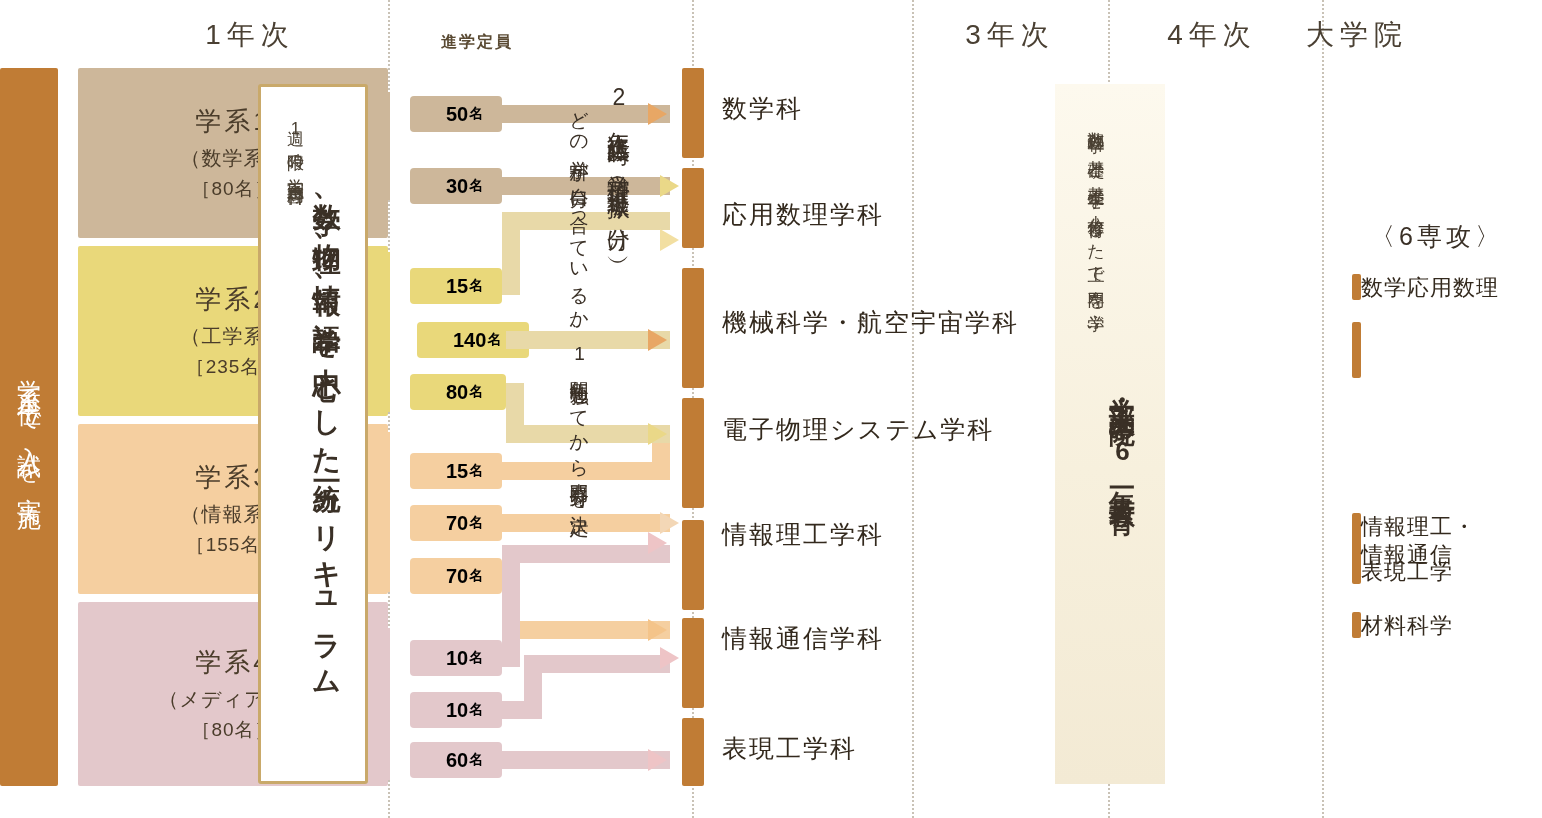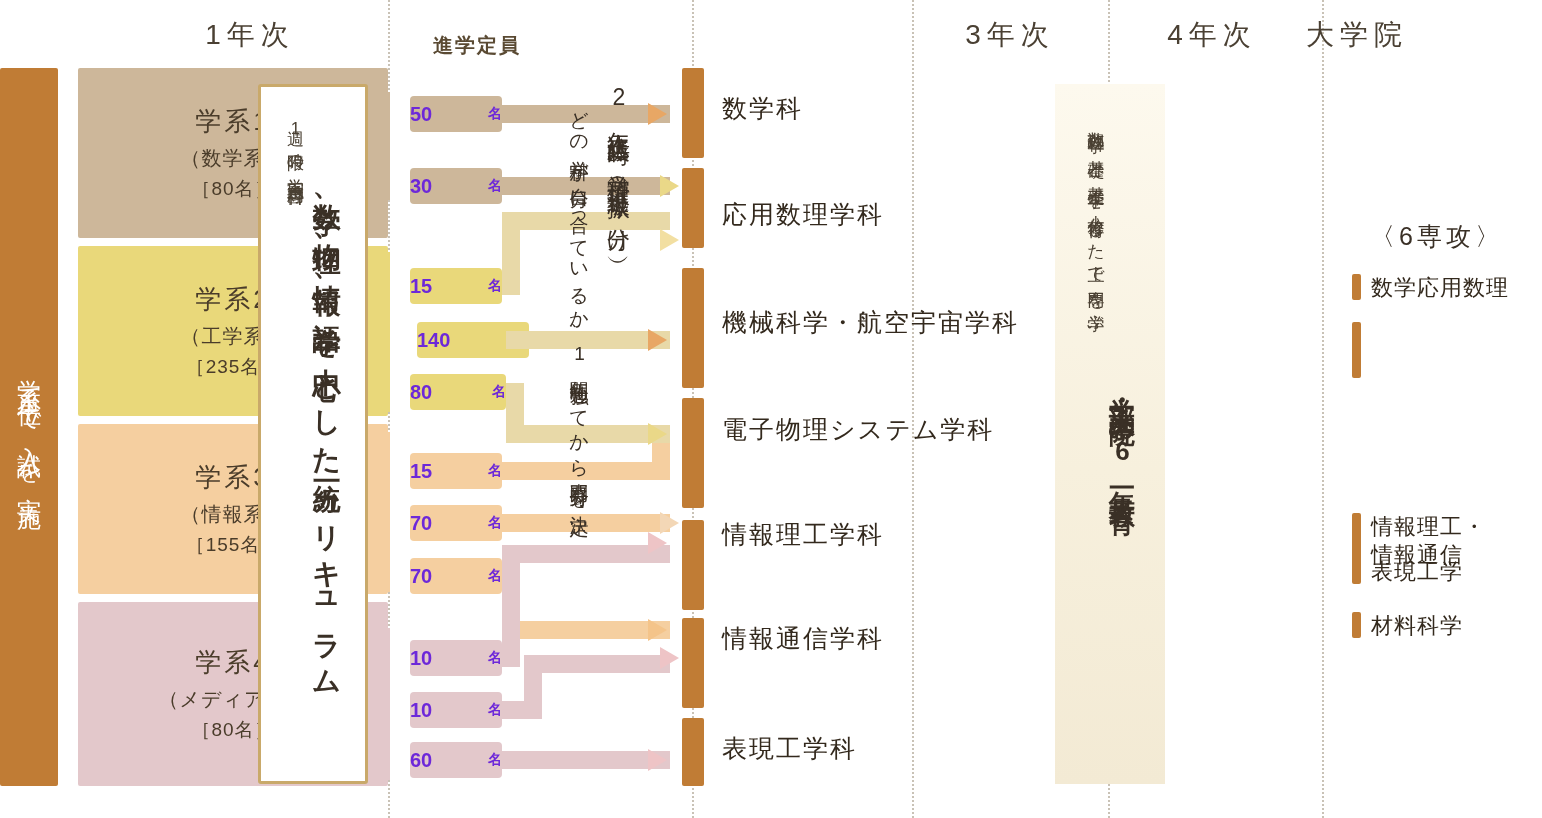--- a/index.html
+++ b/index.html
@@ -12,21 +12,21 @@
     position:relative;
   }
   .stage{position:absolute;left:0;top:0;width:1542px;height:818px;}
   .abs{position:absolute;box-sizing:border-box;}
 
   
   .col-head{
     font-size:28px;letter-spacing:6px;color:#4a4033;text-align:center;
     top:16px;white-space:nowrap;
   }
-  .col-head.small{font-size:20px;letter-spacing:2px;font-weight:bold;color:#5a4a33;}
+  .col-head.small{font-size:16px;letter-spacing:2px;font-weight:bold;color:#5a4a33;}
 
   
   .vsep{border-left:2px dotted #c9c2b6;top:0;height:818px;width:0;}
 
   
   .admission{
     left:0;top:68px;width:58px;height:718px;background:#c07c35;
     color:#fff;border-radius:2px;
     display:flex;align-items:center;justify-content:center;
   }
@@ -58,22 +58,22 @@
   }
   .curr-sub{
     writing-mode:vertical-rl;text-orientation:upright;
     font-size:17px;letter-spacing:2px;color:#4a4033;line-height:1.3;margin-right:4px;
     align-self:flex-start;margin-top:30px;
   }
 
   
   .pill{
     height:36px;border-radius:4px;
-    display:flex;align-items:center;justify-content:space-between;
-    font-size:20px;font-weight:bold;color:#6d28d9;letter-spacing:0px;
+    display:flex;align-items:center;justify-content:flex-start;
+    font-size:20px;font-weight:bold;color:#000000;letter-spacing:0px;padding-left:36px;
   }
   .pill .unit{font-size:14px;font-weight:bold;margin-left:1px;}
 
   
   .conn{background:#e8d9a8;}
 
   
   .vnote{
     writing-mode:vertical-rl;text-orientation:upright;
     font-size:19px;letter-spacing:2px;line-height:1.35;color:#3a3026;
@@ -98,21 +98,21 @@
     font-size:26px;font-weight:bold;letter-spacing:4px;line-height:1.15;color:#3a3026;
   }
   .panel4-sub{
     writing-mode:vertical-rl;text-orientation:upright;
     font-size:17px;letter-spacing:2px;line-height:1.35;color:#4a4033;
     align-self:flex-start;margin-top:34px;
   }
 
   
   .grad-title{font-size:25px;letter-spacing:4px;color:#3a3026;}
-  .grad-item{display:flex;align-items:flex-start;gap:10px;}
+  .grad-item{display:flex;align-items:flex-start;}
   .grad-chip{width:9px;border-radius:2px;background:#c07c35;flex:none;}
   .grad-text{font-size:22px;letter-spacing:1px;line-height:1.25;color:#33291d;white-space:pre-line;}
 </style>
 </head>
 <body>
 
 <div class="stage">
 
   <div class="abs vsep" style="left:388px;"></div>
   <div class="abs vsep" style="left:692px;"></div>

